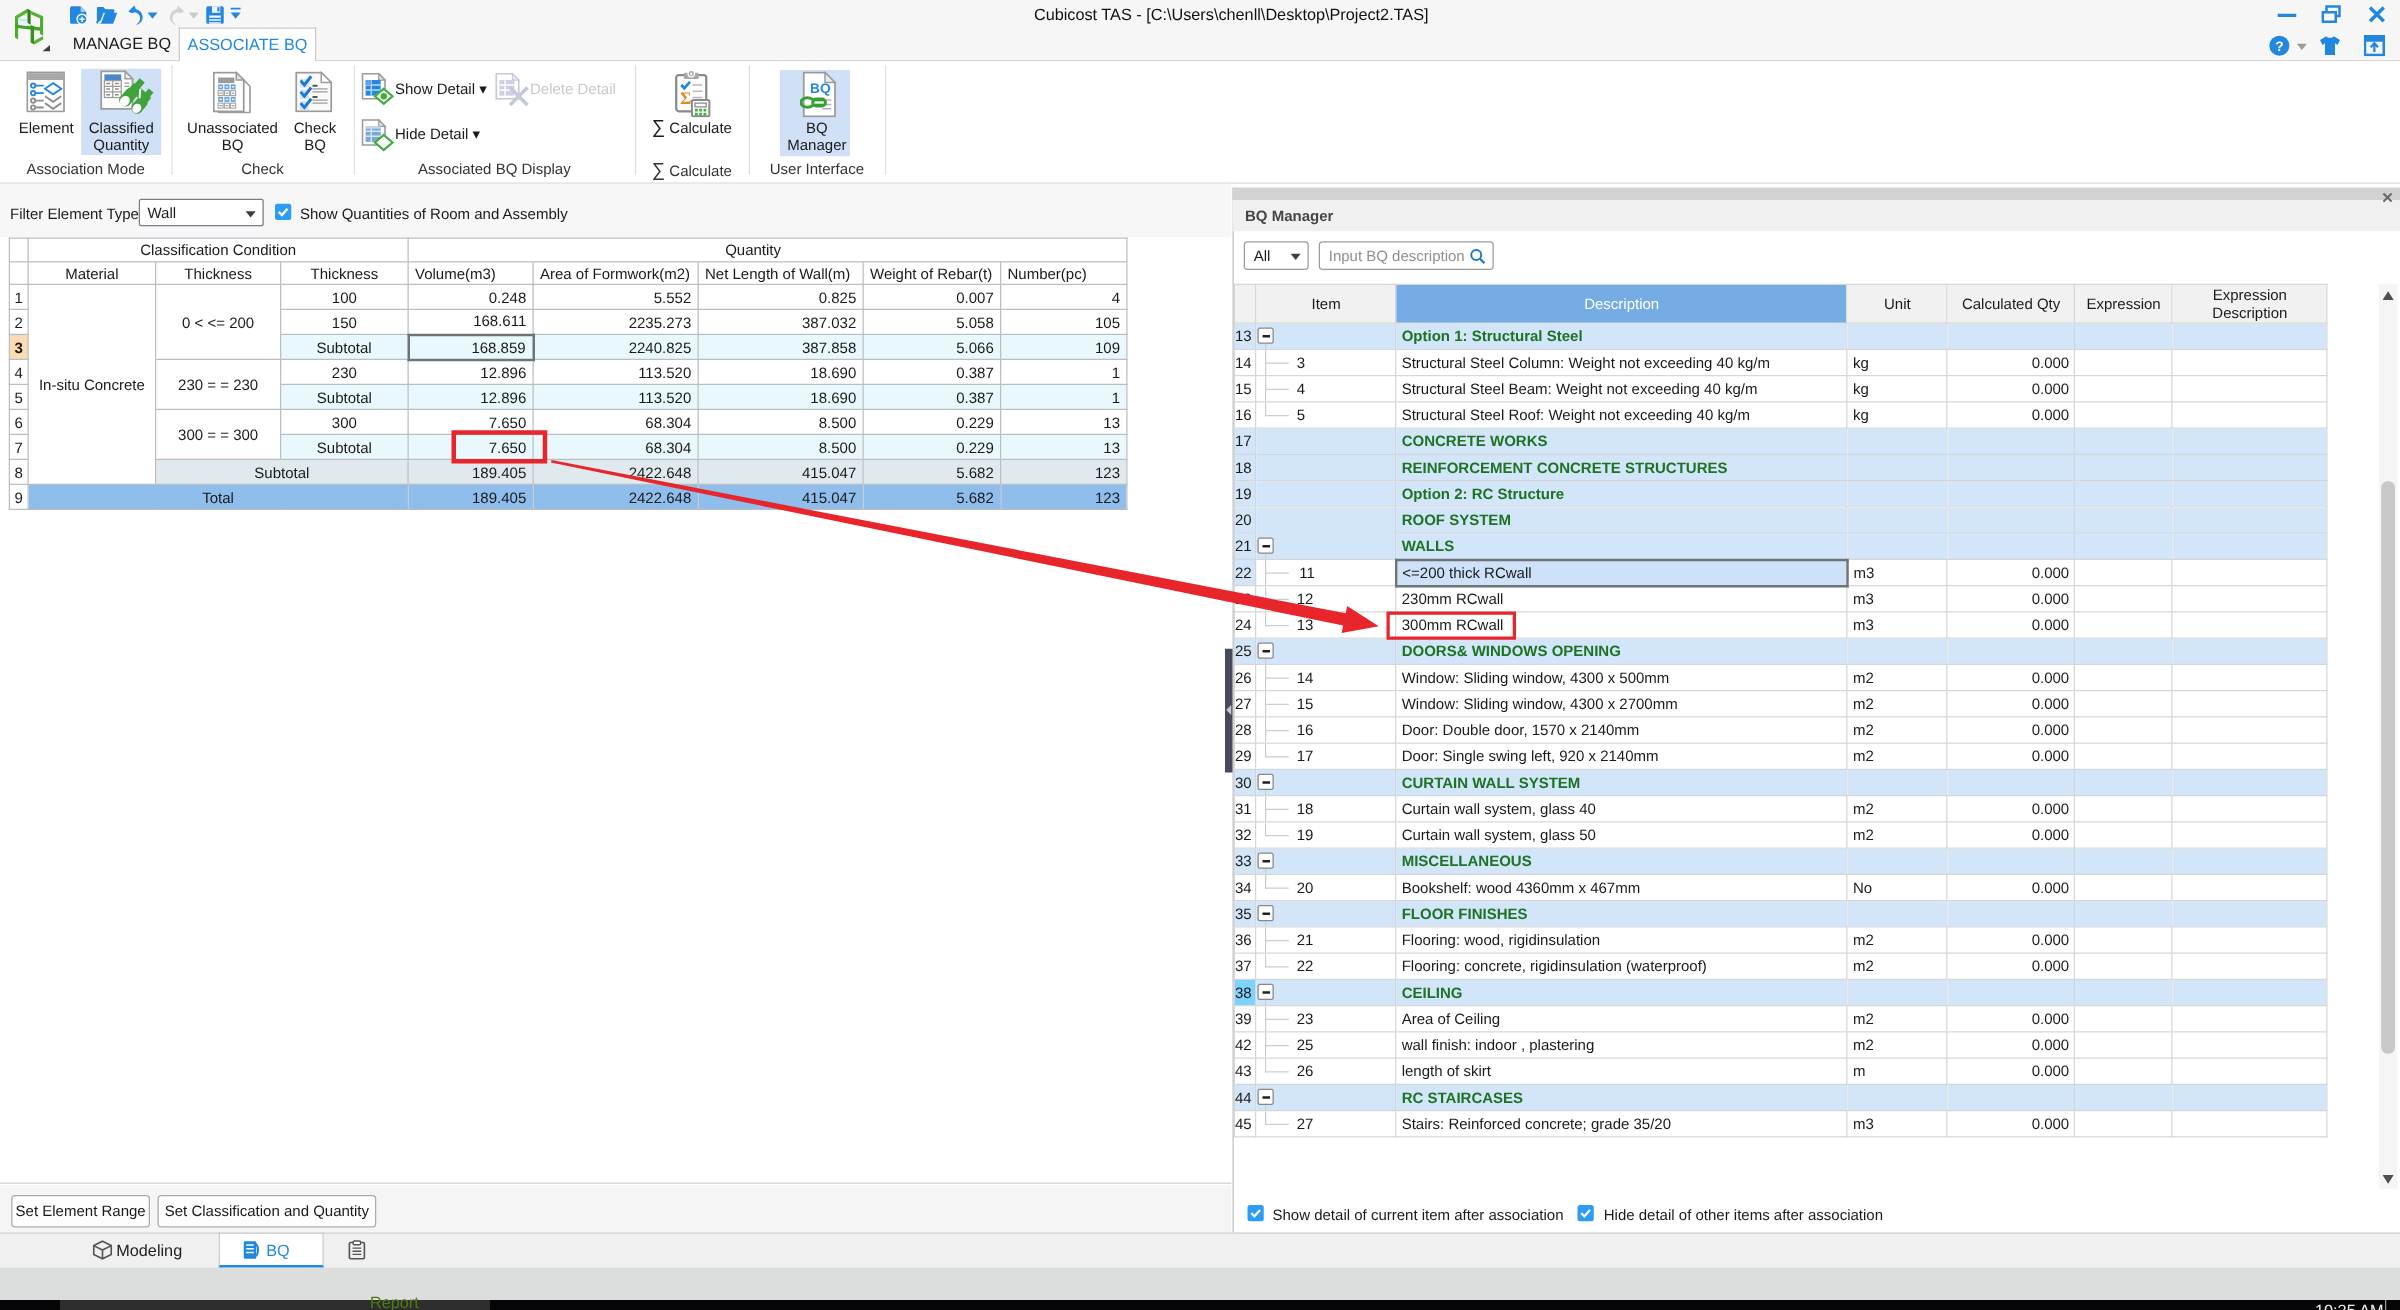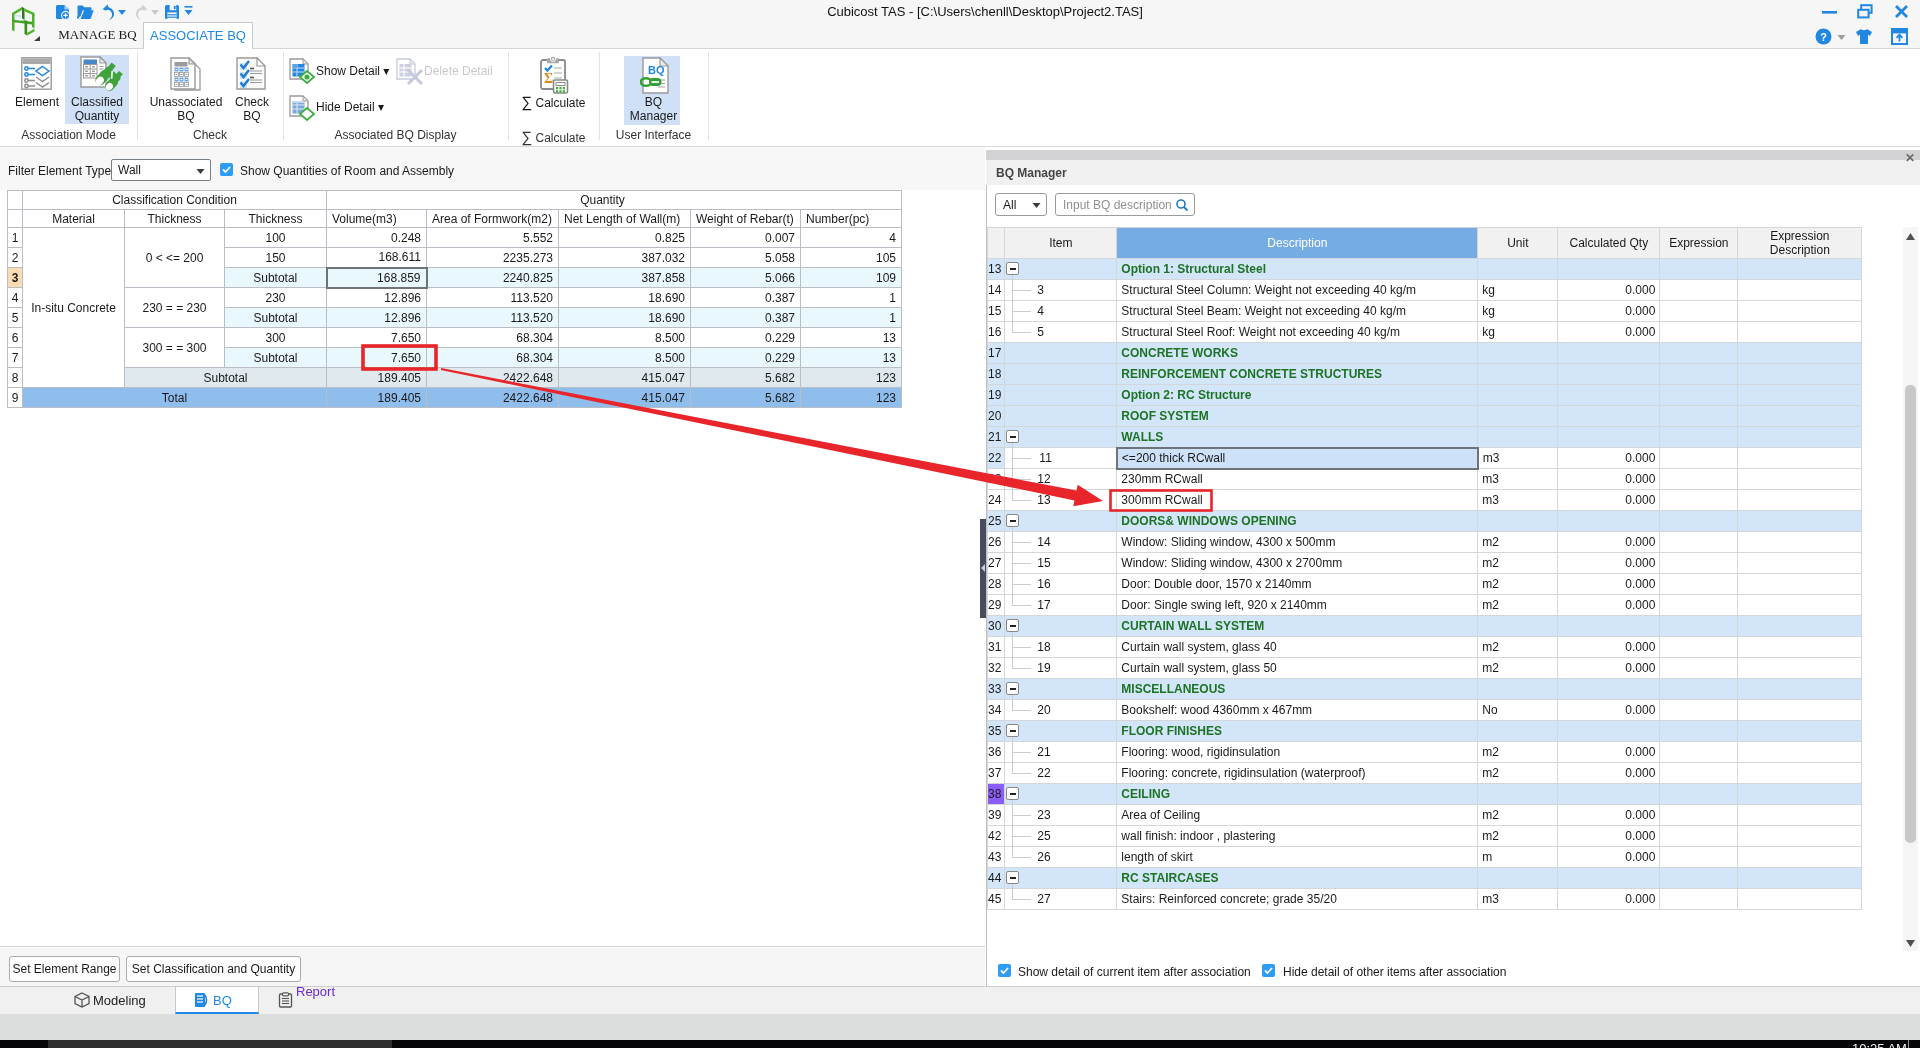--- a/index.html
+++ b/index.html
@@ -62,21 +62,21 @@
 .tstub { position:absolute; left:7px; top:16px; width:1px; height:5px; background:#c9cdd1; }
 .tvf { position:absolute; left:7px; top:0; width:1px; height:21px; background:#c9cdd1; }
 .tvl { position:absolute; left:7px; top:0; width:1px; height:11px; background:#c9cdd1; }
 .th { position:absolute; left:7px; top:10px; width:19px; height:1px; background:#c9cdd1; }
 </style>
 </head>
 <body>
 <div id="page">
   <div id="topbar"></div>
   <div id="title">Cubicost TAS - [C:\Users\chenll\Desktop\Project2.TAS]</div>
-  <div class="tab-m" style="left:55px; width:85px; text-align:center;font-family:Liberation Serif, serif;">MANAGE BQ</div>
+  <div class="tab-m" style="left:55px; width:85px; text-align:center;">MANAGE BQ</div>
   <div id="tabline"></div>
   <div id="tab-active">ASSOCIATE BQ</div>
 
   <div id="ribbon"></div>
   <div id="ribbon-bottom"></div>
   <div class="rsep" style="left:137px"></div>
   <div class="rsep" style="left:283px"></div>
   <div class="rsep" style="left:508px"></div>
   <div class="rsep" style="left:599px"></div>
   <div class="rsep" style="left:708px"></div>
@@ -510,21 +510,21 @@
 <tr style="height:21px">
           <td class="gut">37</td>
           <td style="position:relative; text-align:left; padding-left:32px;"><span class="tvl"></span><span class="th"></span>22</td>
           <td>Flooring: concrete, rigidinsulation (waterproof)</td>
           <td>m2</td>
           <td class="num">0.000</td>
           <td></td>
           <td></td>
         </tr>
 <tr style="height:21px">
-          <td class="gut" style="background:#8b5cf6;">38</td>
+          <td class="gut" style="background:#7dd3fc;">38</td>
           <td class="cat" style="position:relative;">
             <span class="minus"></span>
             <span class="tstub"></span>
           </td>
           <td class="cat green">CEILING</td>
           <td class="cat"></td>
           <td class="cat"></td>
           <td class="cat"></td>
           <td class="cat"></td>
         </tr>
@@ -902,21 +902,21 @@
   <div class="abs" style="left:213px; top:993px; font-size:13px; color:#1e88e5;">BQ</div>
   <svg class="abs" style="left:278px; top:992px;" width="15" height="16" viewBox="0 0 15 16">
     <rect x="1.5" y="2" width="12" height="13" rx="1" fill="none" stroke="#555" stroke-width="1.3"></rect>
     <rect x="4.5" y="0.8" width="6" height="3" rx="1" fill="#fff" stroke="#555" stroke-width="1.2"></rect>
     <g stroke="#555" stroke-width="1.1">
         <line x1="4" y1="6.5" x2="11" y2="6.5"></line>
         <line x1="4" y1="9" x2="11" y2="9"></line>
         <line x1="4" y1="11.5" x2="11" y2="11.5"></line>
       </g>
   </svg>
-  <div class="abs" style="left:296px; top:984px; font-size:13px; color:#6d28d9;">Report</div>
+  <div class="abs" style="left:296px; top:1034px; font-size:13px; color:#4d7c0f;">Report</div>
 
   <div class="abs" style="left:1852px; top:1041px; color:#f0f0f0; font-size:13px;">10:25 AM</div>
   <div class="abs" style="left:1908px; top:1040px; width:1px; height:8px; background:#999;"></div>
 
   <svg class="abs" style="left:0; top:0; pointer-events:none;" width="1920" height="1048" viewBox="0 0 1920 1048">
     <rect x="363" y="346" width="73" height="23" fill="none" stroke="#e8252a" stroke-width="3.6"></rect>
     <rect x="1110.5" y="490.5" width="101" height="20" fill="none" stroke="#e8252a" stroke-width="2.6"></rect>
     <polygon points="441.2,368.0 1076.5,490.6 1077.7,484.7 1103,501 1073.3,506.3 1074.5,500.4 440.8,370.0" fill="#e8252a"></polygon>
   </svg>
 

